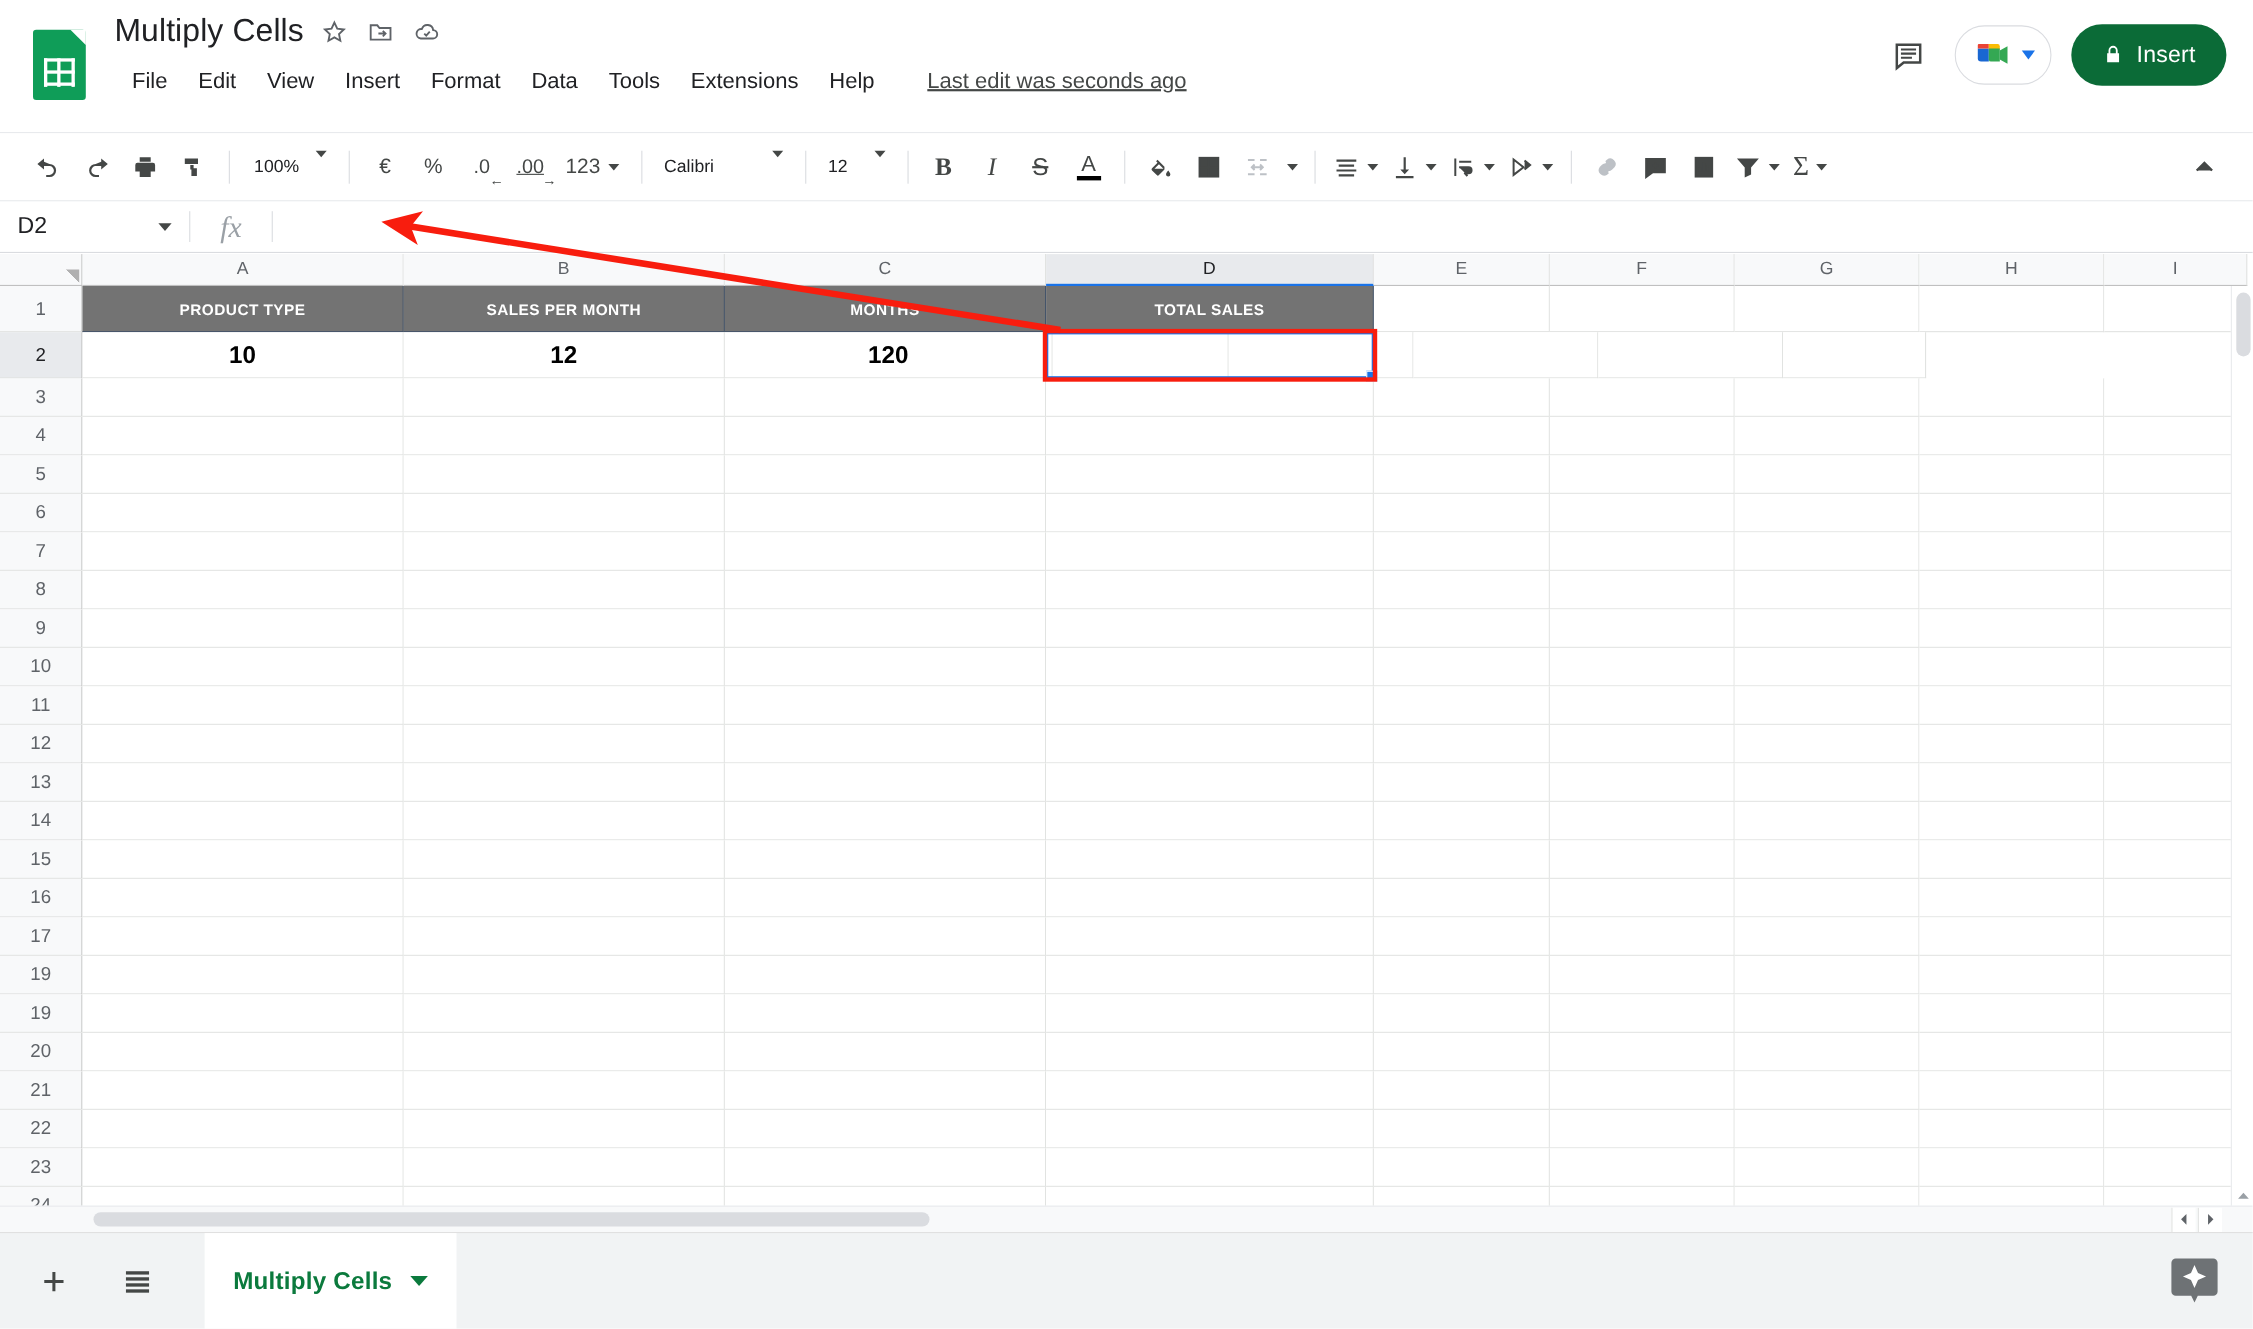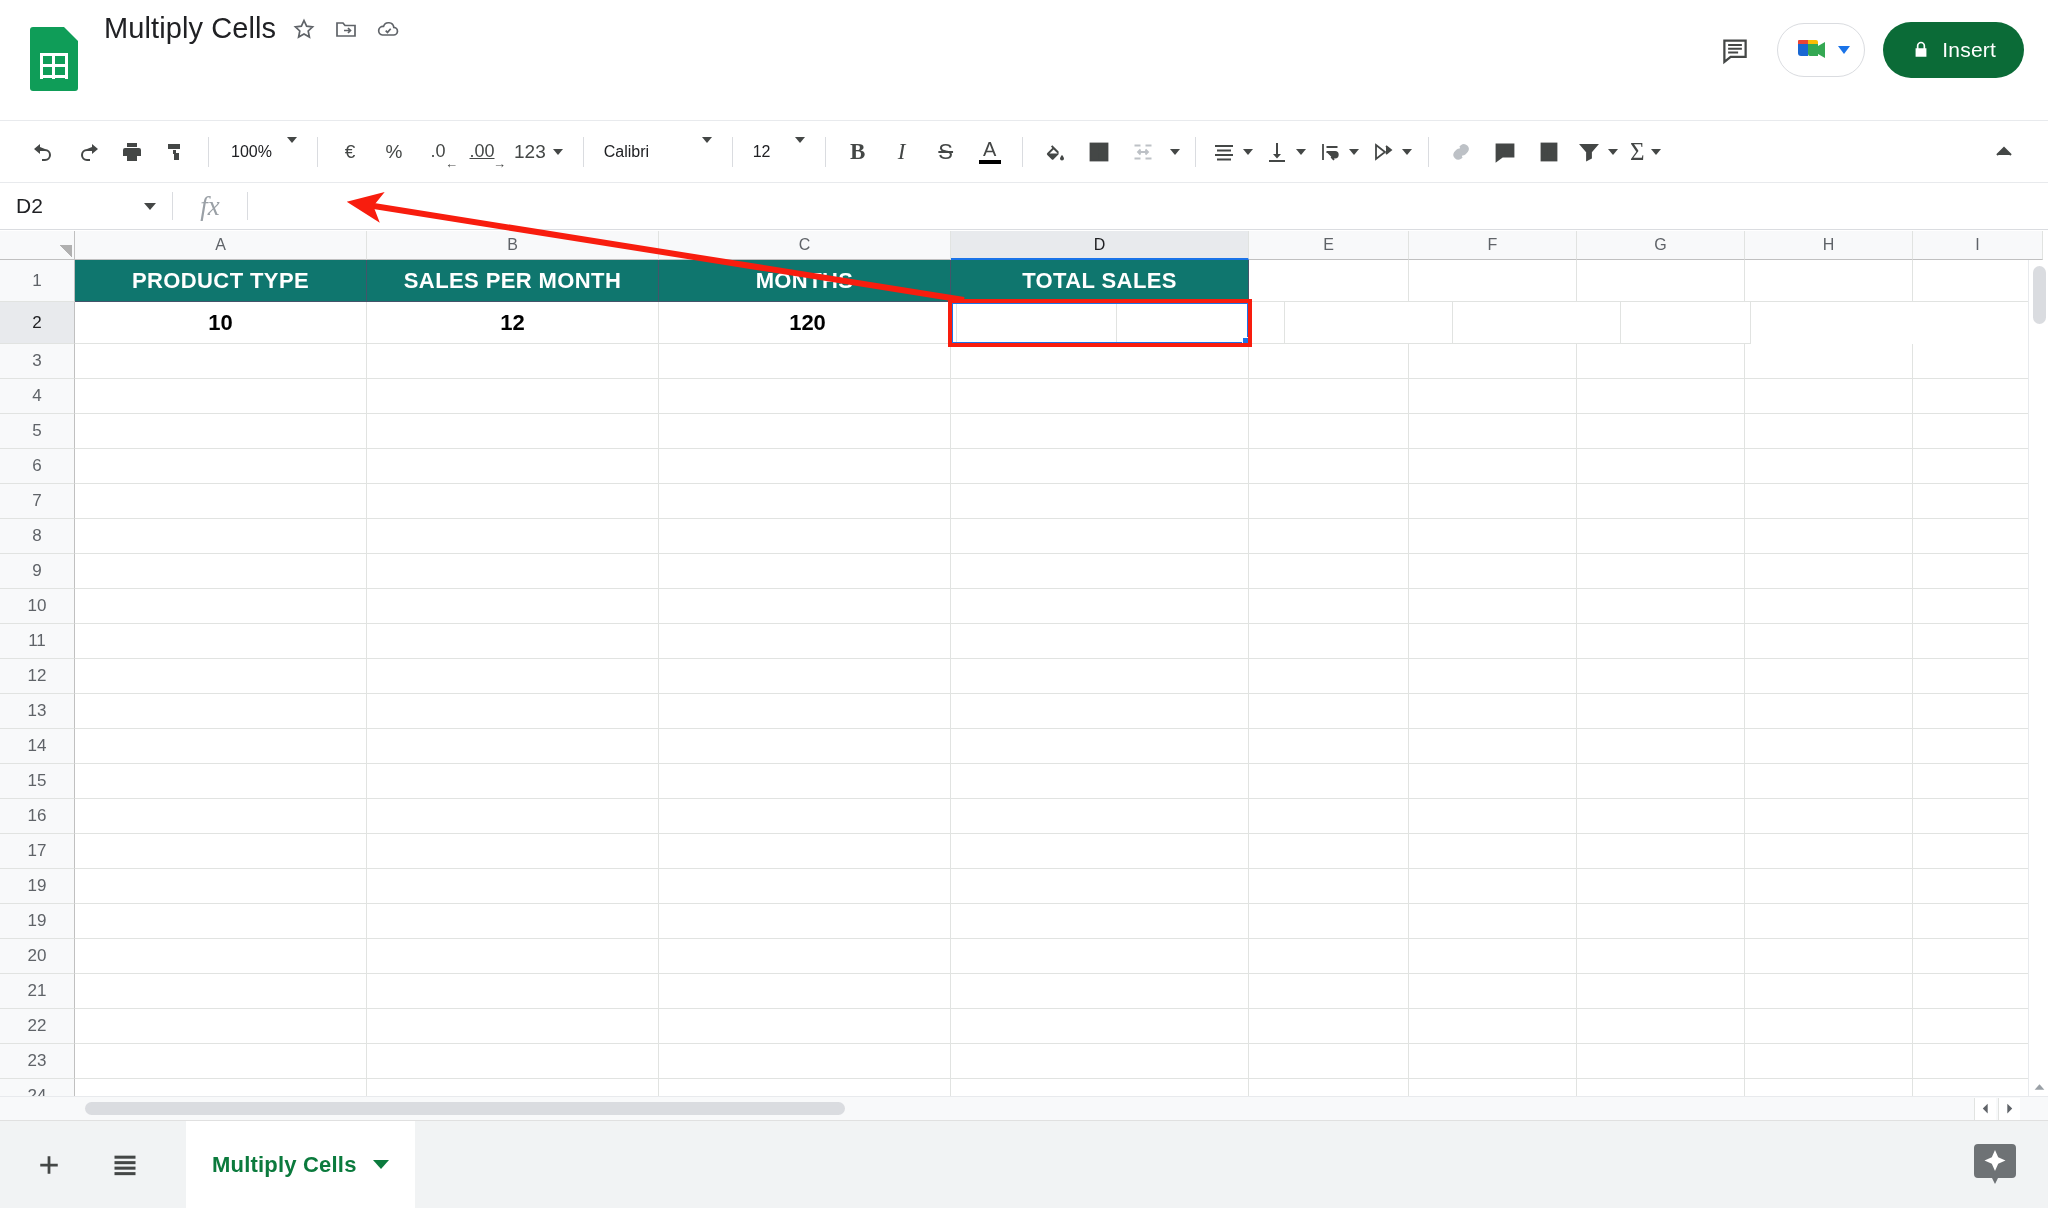--- a/index.html
+++ b/index.html
@@ -132,21 +132,21 @@
 
   #cells { position:absolute; left:75px; top:29px; right:0; bottom:0; }
   .grow { display:flex; }
   .gcell {
     border-right:1px solid #e1e3e1; border-bottom:1px solid #e1e3e1;
     height:35px; display:flex; align-items:center; justify-content:center;
     font-size:21px; color:#000; background:#fff; overflow:hidden; white-space:nowrap;
   }
   .grow.r1 .gcell, .grow.r2 .gcell { height:42px; }
   .grow.r1 .gcell.filled {
-    background:#0f766e; color:#fff; font-weight:700; font-size:22px; letter-spacing:0.4px;
+    background:#737373; color:#fff; font-weight:700; font-size:14px; letter-spacing:0.4px;
     border-right:1px solid #44546a; border-bottom:1px solid #44546a;
   }
   .grow.r2 .gcell.filled { font-weight:600; font-size:22px; }
 
   
   #cell-selection {
     position:absolute; border:2px solid #1a73e8; pointer-events:none; z-index:5;
   }
   #cell-selection:after {
     content:""; position:absolute; right:-5px; bottom:-5px; width:8px; height:8px;
@@ -212,20 +212,32 @@
         </svg>
     </div>
     <div class="title-icon">
       <svg viewBox="0 0 24 24">
           <path d="M6.5 18h11a3.8 3.8 0 0 0 .3-7.6 5.3 5.3 0 0 0-10.3-1A3.9 3.9 0 0 0 6.5 18z"></path>
           <path d="M9.7 13.6l1.8 1.8 3.2-3.6"></path>
         </svg>
     </div>
   </div>
 
+  <div id="menu-row">
+    <div class="menu-item">File</div>
+    <div class="menu-item">Edit</div>
+    <div class="menu-item">View</div>
+    <div class="menu-item">Insert</div>
+    <div class="menu-item">Format</div>
+    <div class="menu-item">Data</div>
+    <div class="menu-item">Tools</div>
+    <div class="menu-item">Extensions</div>
+    <div class="menu-item">Help</div>
+    <div id="last-edit">Last edit was seconds ago</div>
+  </div>
 
   <div id="top-right">
     <div class="icon-btn">
       <svg viewBox="0 0 24 24" width="30" height="30" fill="none" stroke="#444746" stroke-width="1.8">
         <path d="M3.5 4.5h17v13h-12l-5 4z"></path>
         <path d="M6.5 8h11M6.5 11h11M6.5 14h8" stroke-width="1.5"></path>
       </svg>
     </div>
 
     <div id="meet-btn">

